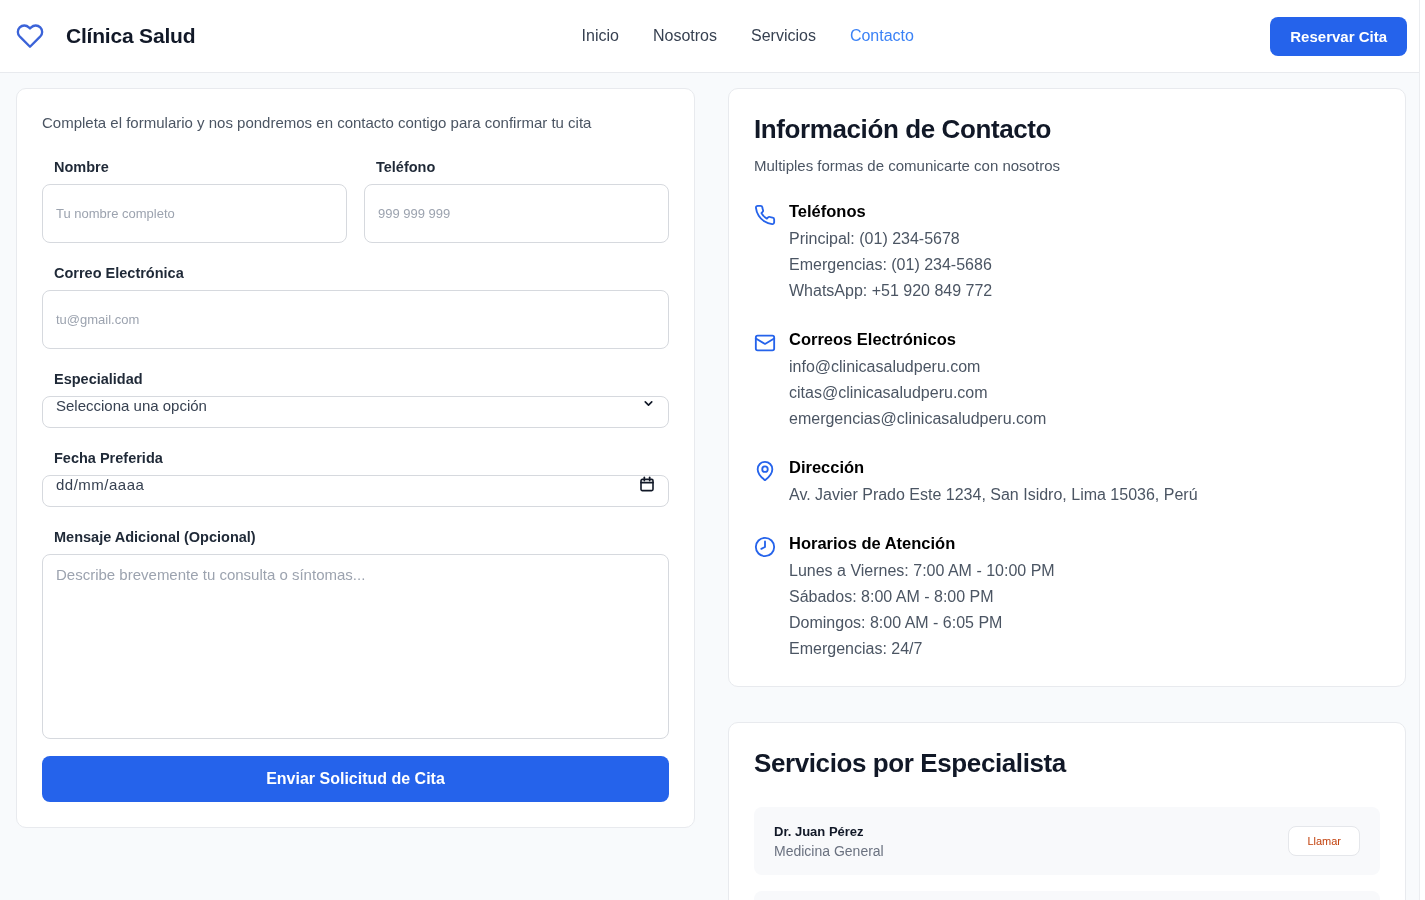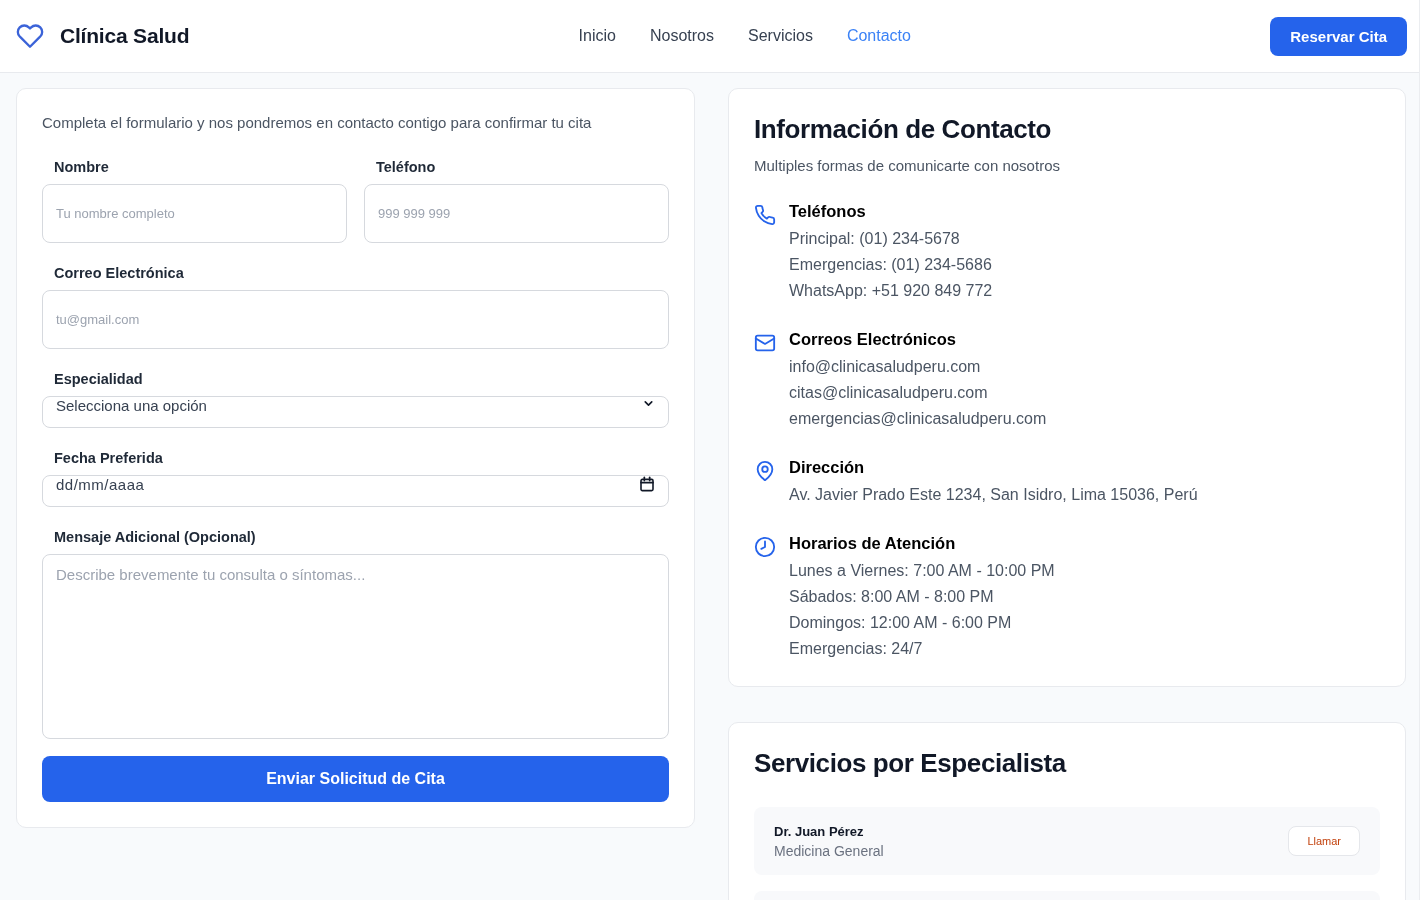--- a/index.html
+++ b/index.html
@@ -13,21 +13,21 @@
 
   
   .header {
     height: 73px;
     background: #ffffff;
     border-bottom: 1px solid #e8eaee;
     display: flex;
     align-items: center;
     padding: 0 18px 0 16px;
   }
-  .brand { display: flex; align-items: center; gap: 16px; cursor: pointer; }
+  .brand { display: flex; align-items: center; gap: 22px; cursor: pointer; }
   .brand-name { font-size: 21px; font-weight: 700; letter-spacing: -0.2px; color: #111827; }
   .nav { display: flex; gap: 34px; margin: 0 auto; padding-left: 30px; }
   .nav-link { font-size: 16px; color: #374151; cursor: pointer; }
   .nav-link.active { color: #3b82f6; }
   .cta-btn {
     background: #2563eb; color: #ffffff; border: none; border-radius: 8px;
     font-family: inherit; font-size: 15px; font-weight: 600;
     padding: 11px 20px; cursor: pointer;
   }
 
@@ -253,21 +253,21 @@
           <span class="contact-icon">
             <svg width="22" height="22" viewBox="0 0 24 24" fill="none" stroke="currentColor" stroke-width="2" stroke-linecap="round" stroke-linejoin="round">
               <circle cx="12" cy="12" r="10"></circle>
               <polyline points="12 6 12 12 8 14"></polyline>
             </svg>
           </span>
           <div>
             <div class="contact-title">Horarios de Atención</div>
             <div class="contact-line">Lunes a Viernes: 7:00 AM - 10:00 PM</div>
             <div class="contact-line">Sábados: 8:00 AM - 8:00 PM</div>
-            <div class="contact-line">Domingos: 12:00 AM - 6:00 PM</div>
+            <div class="contact-line">Domingos: 8:00 AM - 6:05 PM</div>
             <div class="contact-line">Emergencias: 24/7</div>
           </div>
         </div>
 
       </div>
     </section>
 
     <section class="card">
       <h2 class="card-title" style="margin-bottom:0;">Servicios por Especialista</h2>
 

